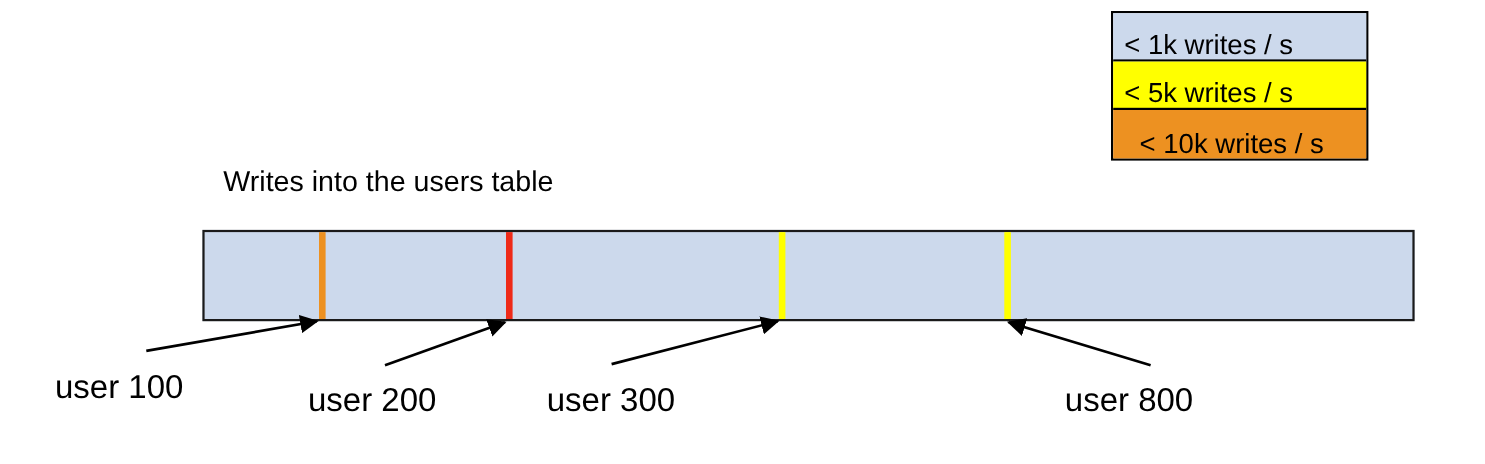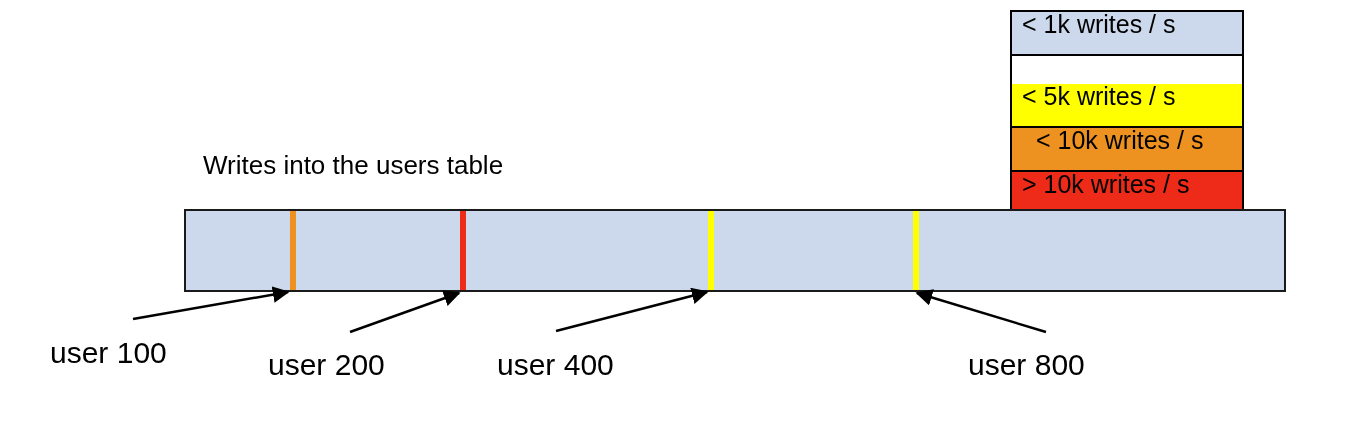--- a/index.html
+++ b/index.html
@@ -24,21 +24,21 @@
     width: 234px;
     border: 2px solid #000000;
     box-sizing: border-box;
     background: #ffffff;
   }
   .legend-row {
     height: 44px;
     box-sizing: border-box;
     border-bottom: 2px solid #000000;
     display: flex;
-    align-items: flex-start;
+    align-items: flex-end;
     padding-left: 10px;
   }
   .legend-row:last-child { border-bottom: none; }
   .legend-label {
     font-size: 25px;
     line-height: 1;
     letter-spacing: 0px;
     white-space: nowrap;
   }
 
@@ -88,28 +88,25 @@
     pointer-events: none;
   }
 </style>
 </head>
 <body>
 
 <div id="legend">
   <div class="legend-row" style="background:#ccd9ec;">
     <span class="legend-label">&lt; 1k writes / s</span>
   </div>
-  <div class="legend-row" style="background:#ffff00;margin-top:28px;">
+  <div class="legend-row" style="background:#ffff00;">
     <span class="legend-label">&lt; 5k writes / s</span>
   </div>
   <div class="legend-row" style="background:#ed9121;padding-left:24px;">
     <span class="legend-label">&lt; 10k writes / s</span>
-  </div>
-  <div class="legend-row" style="background:#ee2a18;">
-    <span class="legend-label">&gt; 10k writes / s</span>
   </div>
 </div>
 
 <div id="chart-title">Writes into the users table</div>
 
 <div id="users-bar">
   <div class="bar-marker" style="left:104px; background:#ed9121;"></div>
   <div class="bar-marker" style="left:274px; background:#ee2a18;"></div>
   <div class="bar-marker" style="left:522px; background:#ffff00;"></div>
   <div class="bar-marker" style="left:727px; background:#ffff00;"></div>
@@ -121,15 +118,15 @@
       <path d="M 0 0 L 10 5 L 0 10 z" fill="#000000"></path>
     </marker>
   </defs>
   <line x1="133" y1="319" x2="288" y2="292" stroke="#000000" stroke-width="2.4" marker-end="url(#ah)"></line>
   <line x1="350" y1="332" x2="459" y2="293" stroke="#000000" stroke-width="2.4" marker-end="url(#ah)"></line>
   <line x1="556" y1="331" x2="707" y2="292" stroke="#000000" stroke-width="2.4" marker-end="url(#ah)"></line>
   <line x1="1046" y1="332" x2="917" y2="293" stroke="#000000" stroke-width="2.4" marker-end="url(#ah)"></line>
 </svg>
 
 <div class="callout-label" style="left:50px; top:338px;">user 100</div>
-<div class="callout-label" style="left:268px; top:350px;text-align:center;">user 200</div>
-<div class="callout-label" style="left:497px; top:350px;">user 400</div>
+<div class="callout-label" style="left:280px; top:350px;text-align:center;">user 200</div>
+<div class="callout-label" style="left:497px; top:350px;">user 300</div>
 <div class="callout-label" style="left:968px; top:350px;">user 800</div>
 
 </body></html>

